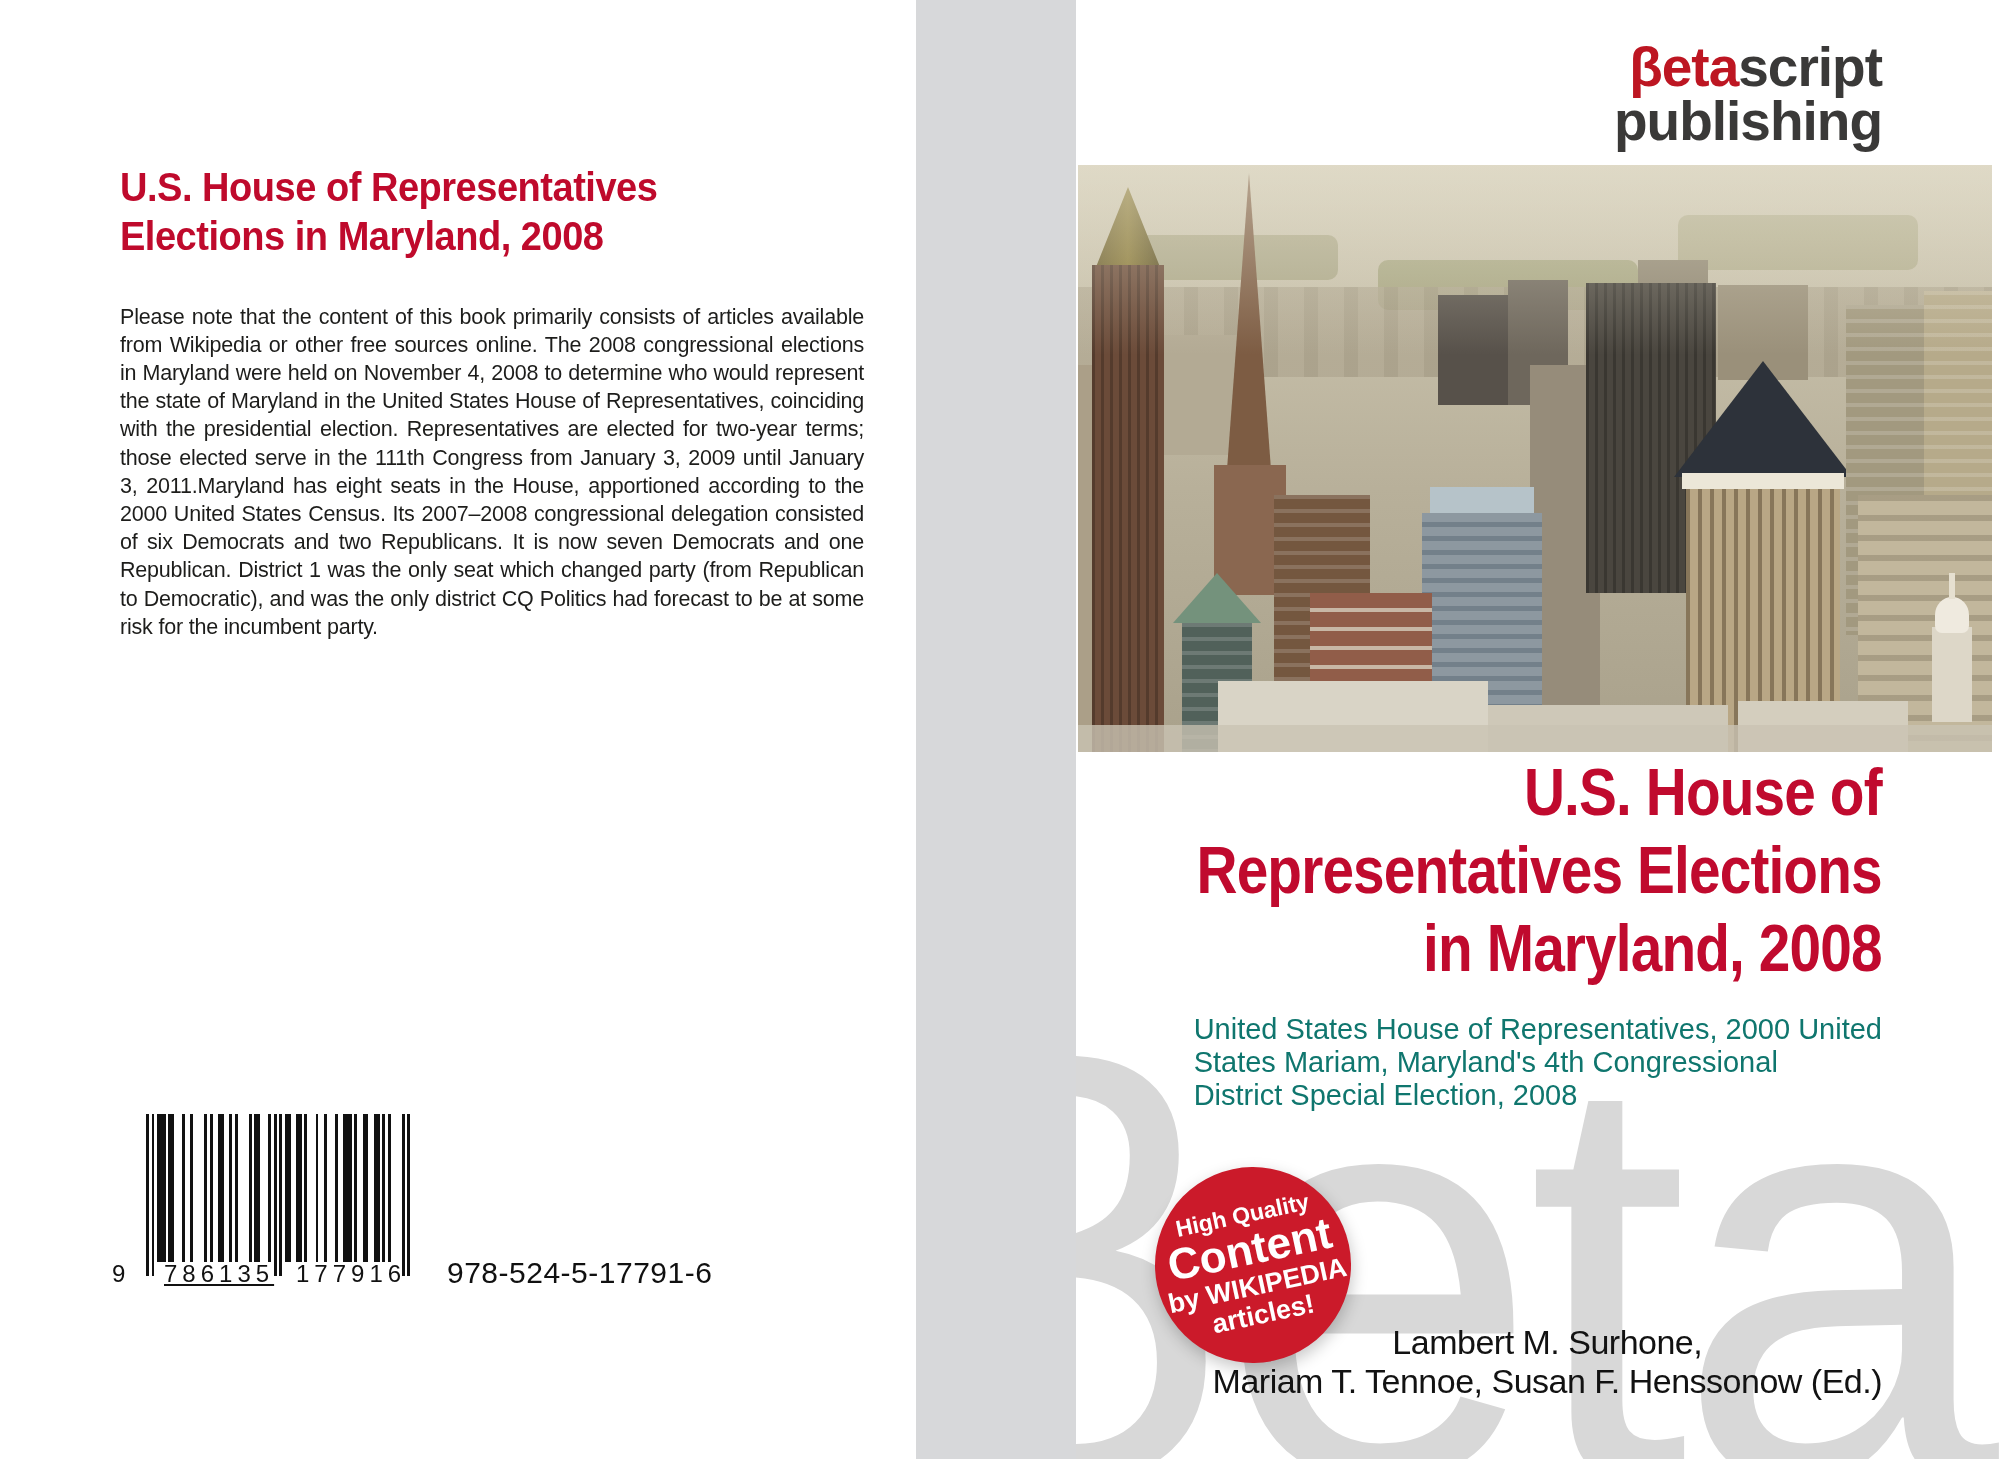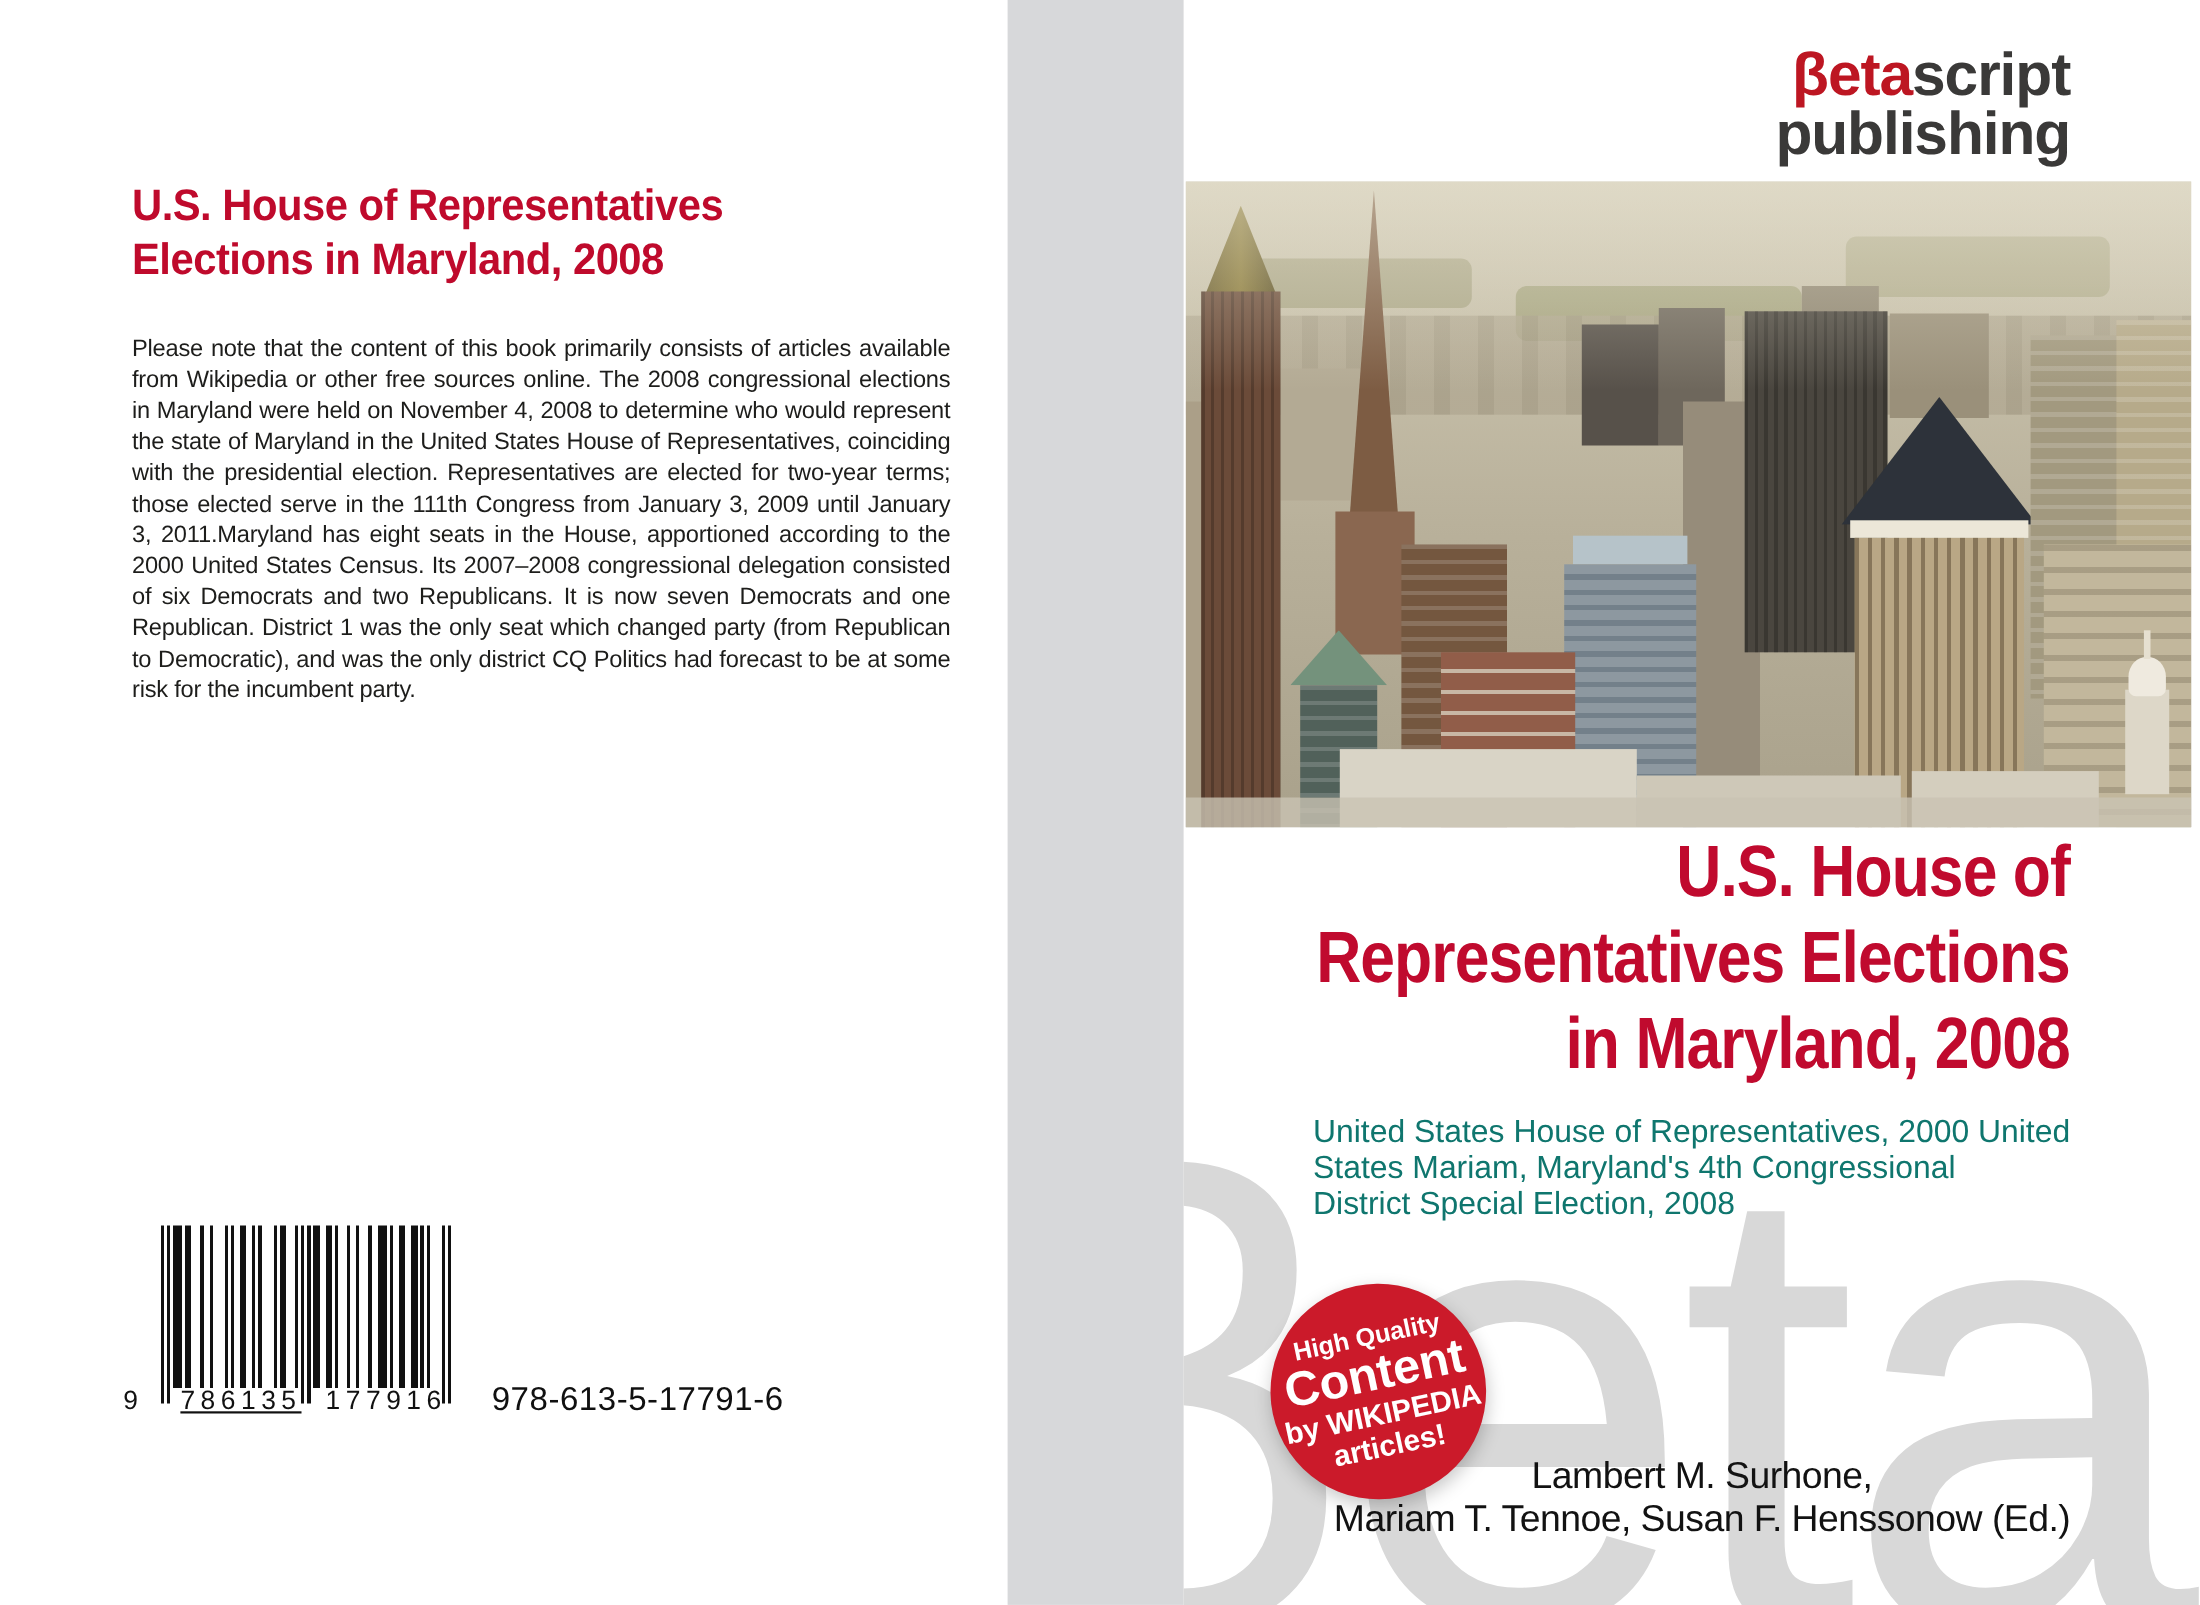--- a/index.html
+++ b/index.html
@@ -123,21 +123,21 @@
       <rect x="227.87" y="0" width="2.90" height="148" fill="#111"></rect>
       <rect x="230.65" y="0" width="2.90" height="148" fill="#111"></rect>
       <rect x="236.21" y="0" width="2.90" height="148" fill="#111"></rect>
       <rect x="241.77" y="0" width="2.90" height="148" fill="#111"></rect>
       <rect x="255.66" y="0" width="2.90" height="162" fill="#111"></rect>
       <rect x="261.22" y="0" width="2.90" height="162" fill="#111"></rect>
     </svg>
   <span class="bc-digit bc-lead">9</span>
   <span class="bc-digit bc-g1">786135</span>
   <span class="bc-digit bc-g2">177916</span>
-  <span class="isbn-text">978-613-5-17791-6</span>
+  <span class="isbn-text">978-524-5-17791-6</span>
 
   <div class="spine"></div>
 
   <div class="front">
 
     <span class="watermark">βeta</span>
 
     <div class="logo">
       <div><span class="lr">βeta</span><span class="ld">script</span></div>
       <div class="ld">publishing</div>

